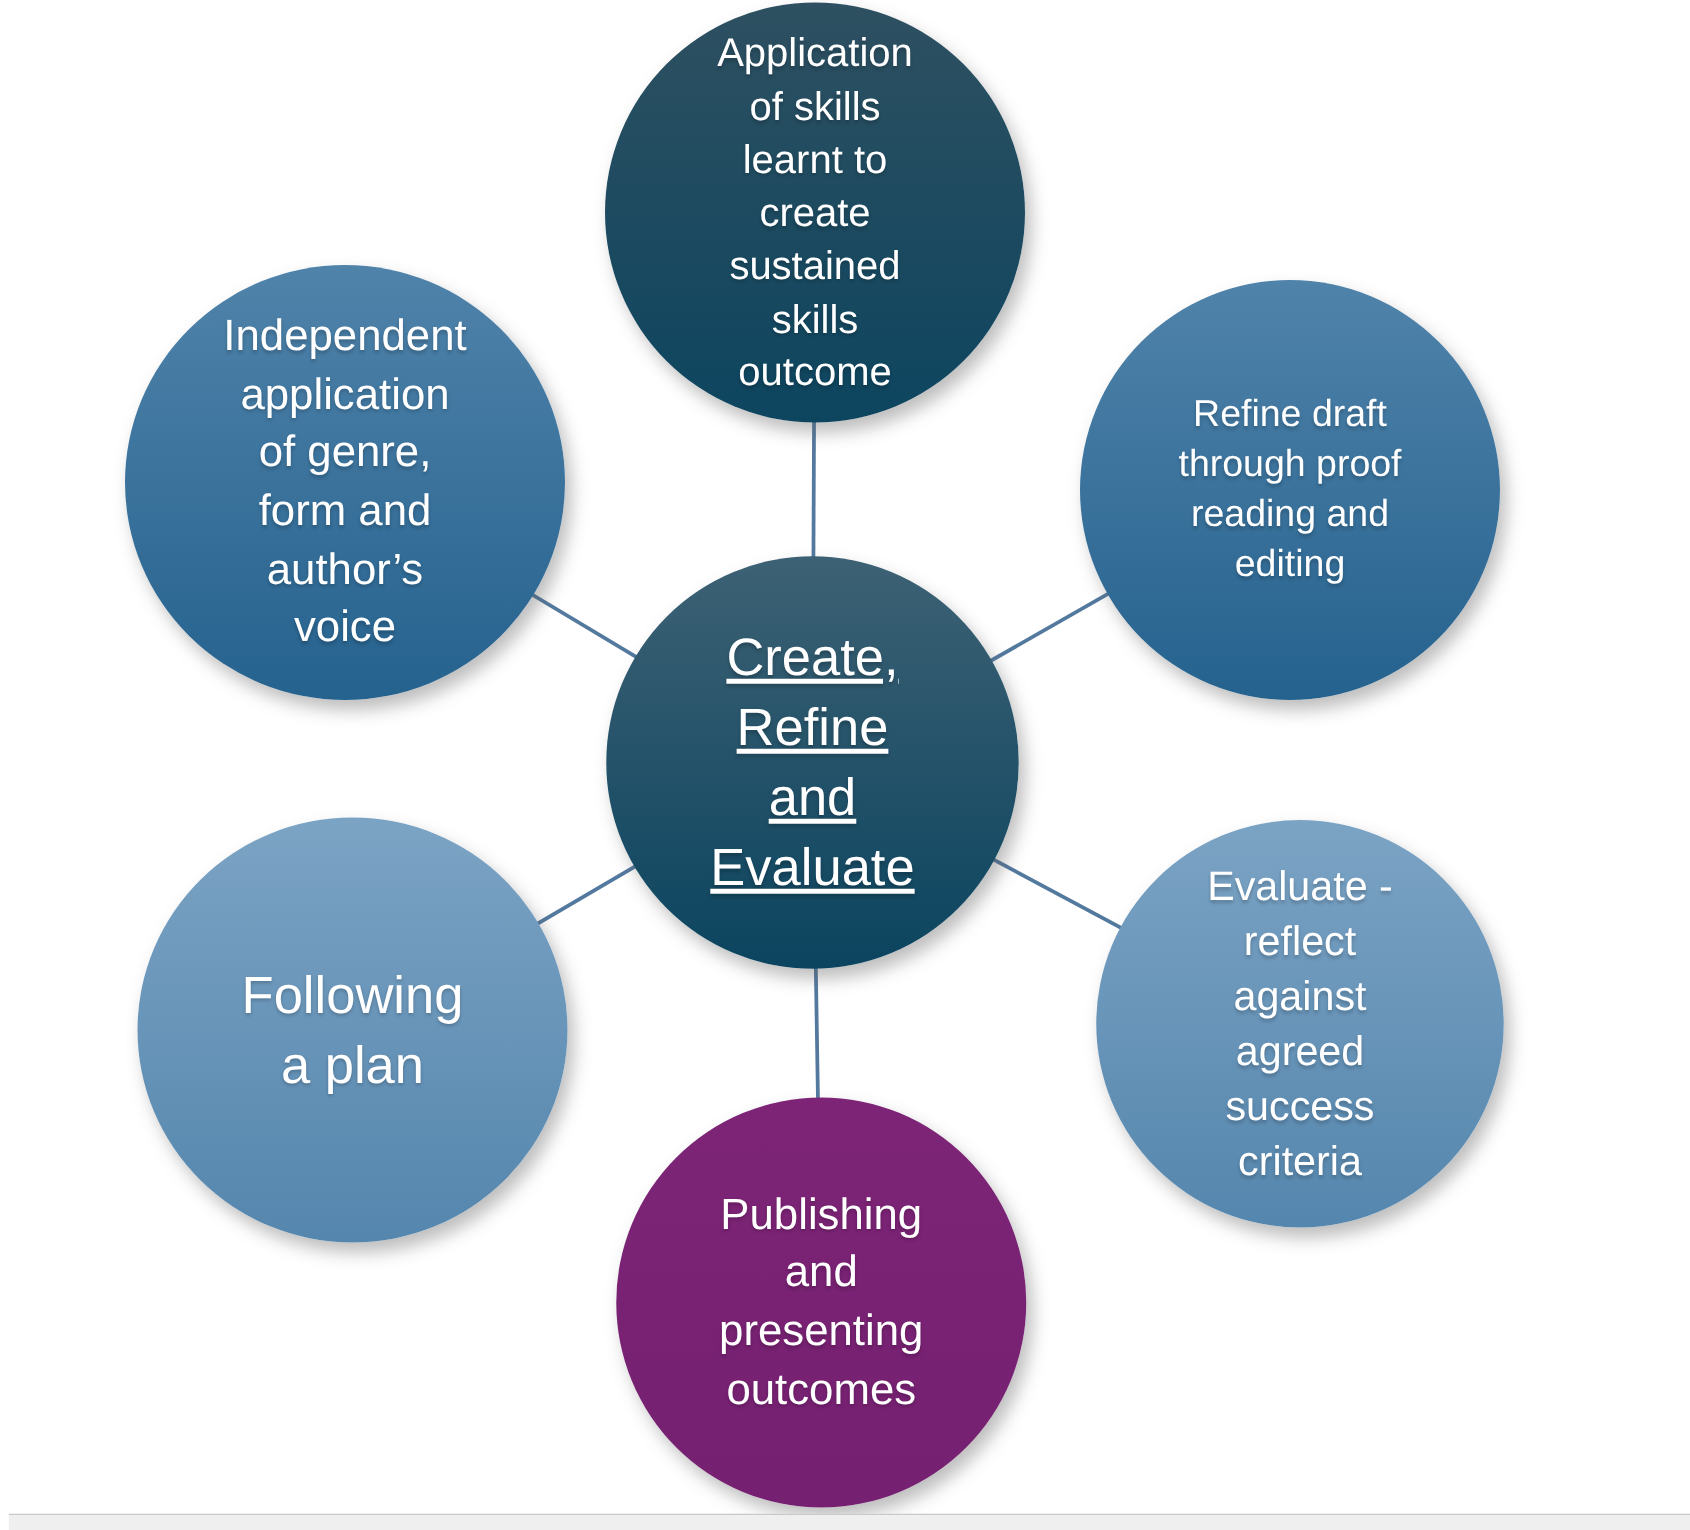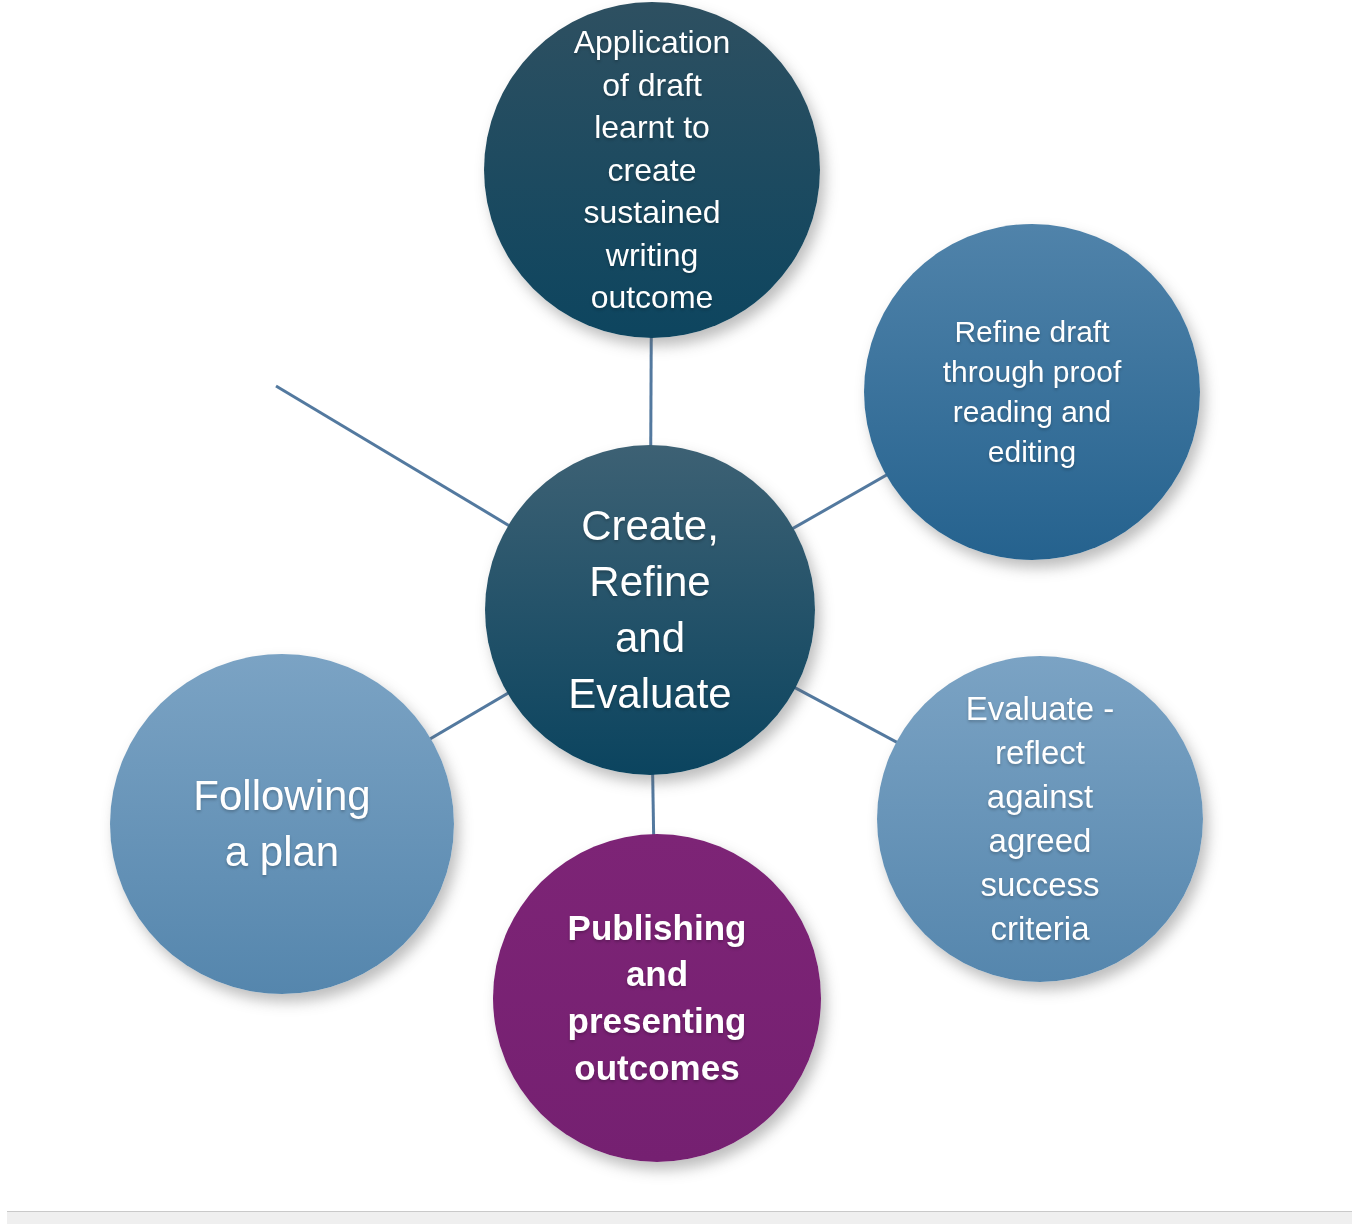--- a/index.html
+++ b/index.html
@@ -41,21 +41,21 @@
     display: block;
     line-height: 1.33;
     text-shadow: 0 2px 3px rgba(0,0,0,0.22);
   }
   
   .n-center {
     left: 485px; top: 445px; width: 330px; height: 330px;
     background: linear-gradient(180deg, var(--center_top, #3d6174), var(--center_bottom, #0b445f));
     z-index: 2;
   }
-  .n-center .node-label { font-size: 42px; max-width: 180px; }
+  .n-center .node-label { font-size: 42px; max-width: 180px; text-decoration: underline; }
   
   .n-top {
     left: 484px; top: 2px; width: 336px; height: 336px;
     background: linear-gradient(180deg, var(--dark_top, #2e5061), var(--dark_bottom, #0d455f));
   }
   .n-top .node-label { font-size: 32px; max-width: 180px; }
   
   .n-upper-left {
     left: 100px; top: 212px; width: 352px; height: 348px;
     background: linear-gradient(180deg, var(--mid_top, #5083aa), var(--mid_bottom, #25628e));
@@ -74,23 +74,22 @@
   }
   .n-lower-left .node-label { font-size: 42px; max-width: 200px; }
   
   .n-lower-right {
     left: 877px; top: 656px; width: 326px; height: 326px;
     background: linear-gradient(180deg, var(--light_top, #7ba3c4), var(--light_bottom, #5586ad));
   }
   .n-lower-right .node-label { font-size: 33px; max-width: 190px; }
   
   .n-bottom {
-    left: 493px; top: 834px; width: 328px; height: 328px;
+    left: 493px; top: 878px; width: 328px; height: 328px;
     background: linear-gradient(180deg, var(--purple_top, #7d2476), var(--purple_bottom, #752071));
-    font-weight: bold;
   }
   .n-bottom .node-label { font-size: 35px; max-width: 200px; }
 
   .hscrollbar {
     position: absolute;
     left: 7px; right: 0; bottom: 0;
     height: 12px;
     background: var(--scrollbar_bg, #efefef);
     border-top: 1px solid var(--scrollbar_border, #c9c9c9);
   }
@@ -103,23 +102,26 @@
   <svg class="connectors" viewBox="0 0 1352 1224" xmlns="http://www.w3.org/2000/svg">
     <line x1="650" y1="610" x2="652" y2="170"></line>
     <line x1="650" y1="610" x2="276" y2="386"></line>
     <line x1="650" y1="610" x2="1032" y2="392"></line>
     <line x1="650" y1="610" x2="285" y2="824"></line>
     <line x1="650" y1="610" x2="1040" y2="819"></line>
     <line x1="650" y1="610" x2="657" y2="1042"></line>
   </svg>
 
   <div class="node n-top">
-    <span class="node-label">Application of draft learnt to create sustained writing outcome</span>
+    <span class="node-label">Application of skills learnt to create sustained skills outcome</span>
   </div>
 
+  <div class="node n-upper-left">
+    <span class="node-label">Independent application of genre, form and author’s voice</span>
+  </div>
 
   <div class="node n-upper-right">
     <span class="node-label">Refine draft through proof reading and editing</span>
   </div>
 
   <div class="node n-lower-left">
     <span class="node-label">Following a plan</span>
   </div>
 
   <div class="node n-lower-right">

